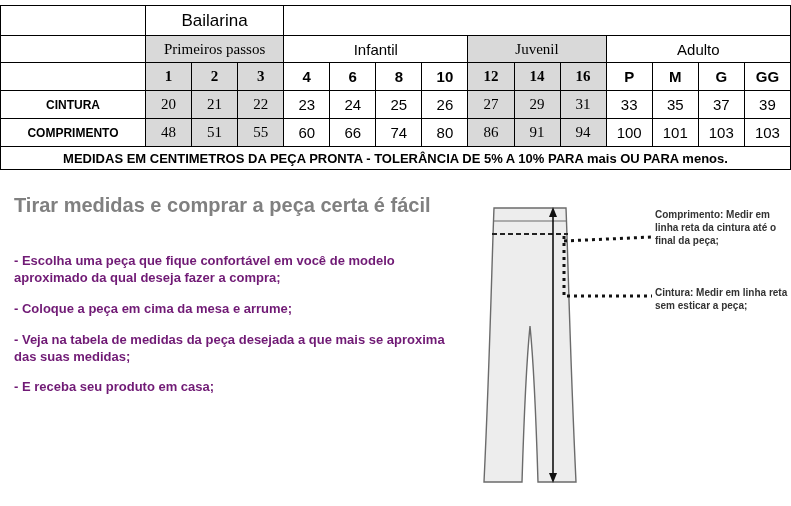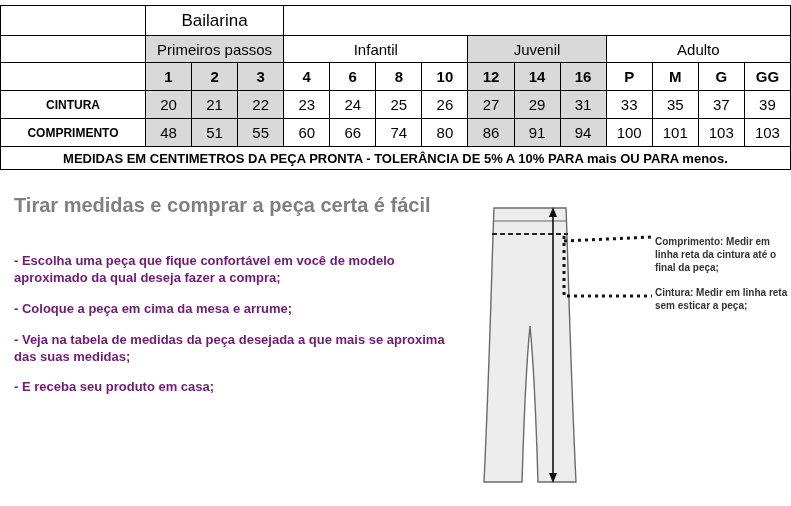--- a/index.html
+++ b/index.html
@@ -9,33 +9,33 @@
   
   table.size-table{position:absolute;top:5px;left:0;width:791px;border-collapse:collapse;table-layout:fixed;}
   table.size-table td{border:1px solid #000;text-align:center;vertical-align:middle;padding:0;overflow:hidden;white-space:nowrap;}
   col.c-label{width:145px;}
   .r-title td{height:29px;}
   td.title{font-weight:normal;font-size:17px;text-align:left;padding-left:6px;}
   .r-groups td{height:26px;font-size:15px;}
   .r-sizes td{height:27px;font-size:15px;font-weight:bold;}
   .r-data td{height:27px;font-size:15px;}
   td.rowlabel{font-weight:bold;font-size:12px;}
-  td.shade{background:#d9d9d9;}
+  td.shade{background:#d9d9d9;font-family:Liberation Serif, serif;}
   td.foot{height:22px;font-weight:bold;font-size:13px;text-align:left;padding:0 3px;}
 
   
   .instructions{position:absolute;left:14px;top:194px;width:452px;}
   .instructions .heading{font-size:20px;font-weight:bold;color:#808080;margin:0 0 36px 0;}
   .instructions .item{font-size:13px;font-weight:bold;color:#701a75;line-height:1.3;margin-bottom:14px;}
 
   
   .diagram{position:absolute;left:468px;top:196px;width:323px;height:305px;}
   .diagram svg{position:absolute;left:0;top:0;}
   .measure-label{position:absolute;font-size:10px;font-weight:bold;color:#333;line-height:1.3;}
-  .lbl-comprimento{left:187px;top:39px;width:134px;}
+  .lbl-comprimento{left:187px;top:12px;width:134px;}
   .lbl-cintura{left:187px;top:90px;width:134px;}
 </style>
 </head>
 <body>
 
 <div class="page">
 
   <table class="size-table">
     <colgroup>
       <col class="c-label">

